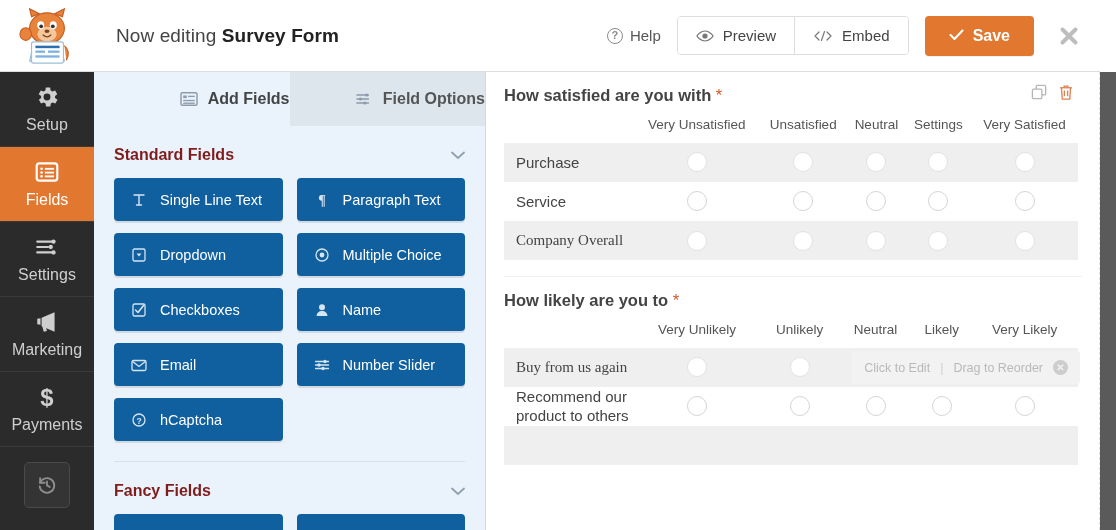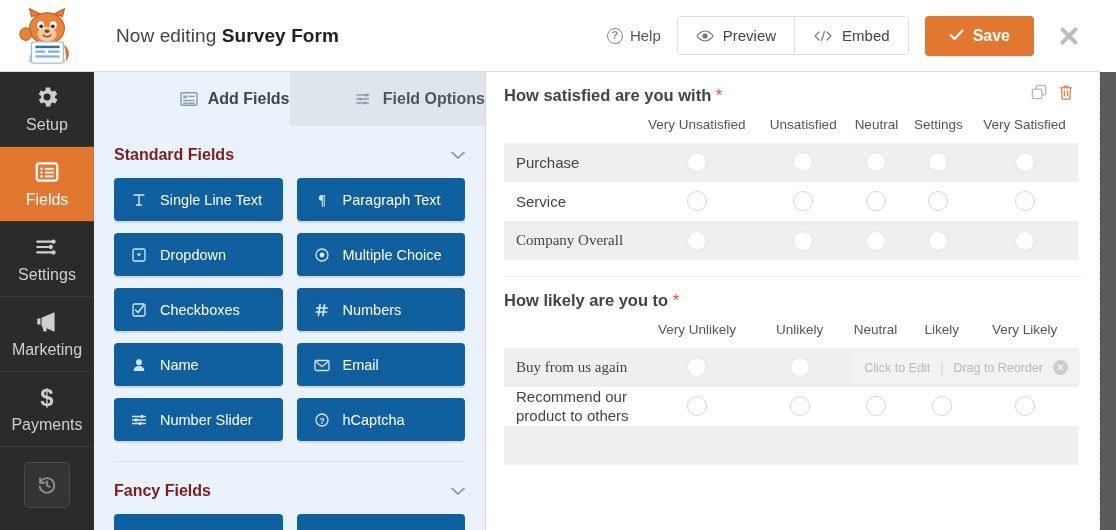--- a/index.html
+++ b/index.html
@@ -440,28 +440,20 @@
         <div class="field-btn">
           <span class="fb-ico">
             <svg width="14" height="14" viewBox="0 0 14 14">
               <rect x="1" y="1" width="12" height="12" rx="1.5" fill="none" stroke="#e8f0f8" stroke-width="1.3"></rect>
               <path d="M3.5 7 L6 9.5 L11.5 2.5" fill="none" stroke="#e8f0f8" stroke-width="1.6" stroke-linecap="round" stroke-linejoin="round"></path>
             </svg>
           </span>
           <span>Checkboxes</span>
         </div>
 
-        <div class="field-btn">
-          <span class="fb-ico">
-            <svg width="14" height="14" viewBox="0 0 14 14" stroke="#e8f0f8" stroke-width="1.7" stroke-linecap="round">
-              <path d="M5 1.5 L3.5 12.5 M9.5 1.5 L8 12.5 M1.8 5h10.4 M1.2 9h10.4"></path>
-            </svg>
-          </span>
-          <span>Numbers</span>
-        </div>
 
         <div class="field-btn">
           <span class="fb-ico">
             <svg width="14" height="14" viewBox="0 0 14 14" fill="#e8f0f8">
               <circle cx="7" cy="4.2" r="3"></circle>
               <path d="M1.6 13c0-3 2.4-5 5.4-5s5.4 2 5.4 5z"></path>
             </svg>
           </span>
           <span>Name</span>
         </div>

